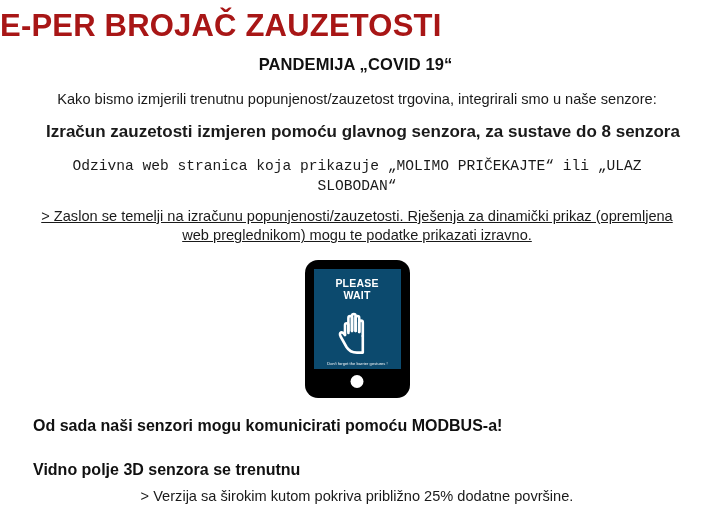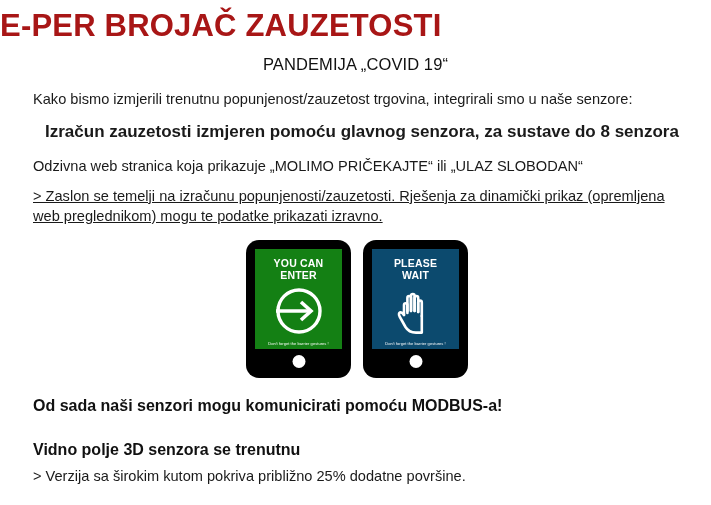--- a/index.html
+++ b/index.html
@@ -29,44 +29,45 @@
     font-weight: bold;
     letter-spacing: 0.2px;
     margin: 0;
     padding-top: 8px;
     line-height: 1.15;
   }
   .sub-title {
     text-align: center;
     color: #111111;
     font-size: 16.5px;
-    font-weight: normal;
+    font-weight: bold;
     margin: 0;
     padding-top: 11px;
     letter-spacing: 0.1px;
   }
 
   
   .body-wrap {
     padding: 0 30px 0 33px;
   }
   .para {
     font-size: 14.6px;
     line-height: 1.35;
     margin: 0;
     color: #1a1a1a;
+    text-align: center;
   }
   .para.intro { padding-top: 16px; }
   .para.bold-line {
     font-weight: bold;
     font-size: 17px;
     padding-top: 12px;
     padding-left: 12px;
   }
-  .para.resp { padding-top: 13px; }
+  .para.resp { padding-top: 13px; font-family: Liberation Mono, monospace; }
   .para.screen { padding-top: 10px; text-decoration: underline; }
 
   
   .phones {
     display: flex;
     justify-content: center;
     gap: 12px;
     margin-top: 14px;
   }
   .phone {
@@ -156,37 +157,20 @@
     <p class="para intro">Kako bismo izmjerili trenutnu popunjenost/zauzetost trgovina, integrirali smo u naše senzore:</p>
 
     <p class="para bold-line">Izračun zauzetosti izmjeren pomoću glavnog senzora, za sustave do 8 senzora</p>
 
     <p class="para resp">Odzivna web stranica koja prikazuje „MOLIMO PRIČEKAJTE“ ili „ULAZ SLOBODAN“</p>
 
     <p class="para screen">&gt; Zaslon se temelji na izračunu popunjenosti/zauzetosti. Rješenja za dinamički prikaz (opremljena web preglednikom) mogu te podatke prikazati izravno.</p>
 
     <div class="phones">
 
-      <div class="phone">
-        <div class="phone-screen green">
-          <div class="screen-text">
-            <div>YOU CAN</div>
-            <div>ENTER</div>
-          </div>
-          <div class="screen-icon">
-            <svg width="52" height="52" viewBox="0 0 52 52" aria-hidden="true">
-              <circle cx="26" cy="26" r="21" fill="none" stroke="#ffffff" stroke-width="3.4"></circle>
-              <line x1="3" y1="26" x2="36" y2="26" stroke="#ffffff" stroke-width="3.6" stroke-linecap="butt"></line>
-              <polyline points="28,17 38,26 28,35" fill="none" stroke="#ffffff" stroke-width="3.6" stroke-linecap="butt" stroke-linejoin="miter"></polyline>
-            </svg>
-          </div>
-          <div class="screen-footnote">Don't forget the barrier gestures !</div>
-        </div>
-        <div class="home-btn"></div>
-      </div>
 
       <div class="phone">
         <div class="phone-screen red">
           <div class="screen-text">
             <div>PLEASE</div>
             <div>WAIT</div>
           </div>
           <div class="screen-icon">
             <svg width="48" height="52" viewBox="0 0 48 52" aria-hidden="true">
               <g fill="none" stroke="#ffffff" stroke-width="2.6" stroke-linecap="round" stroke-linejoin="round">

